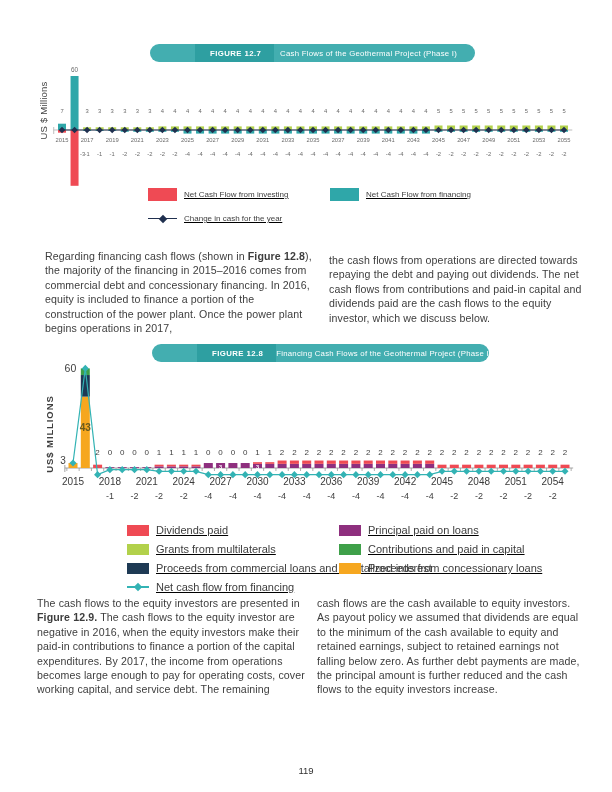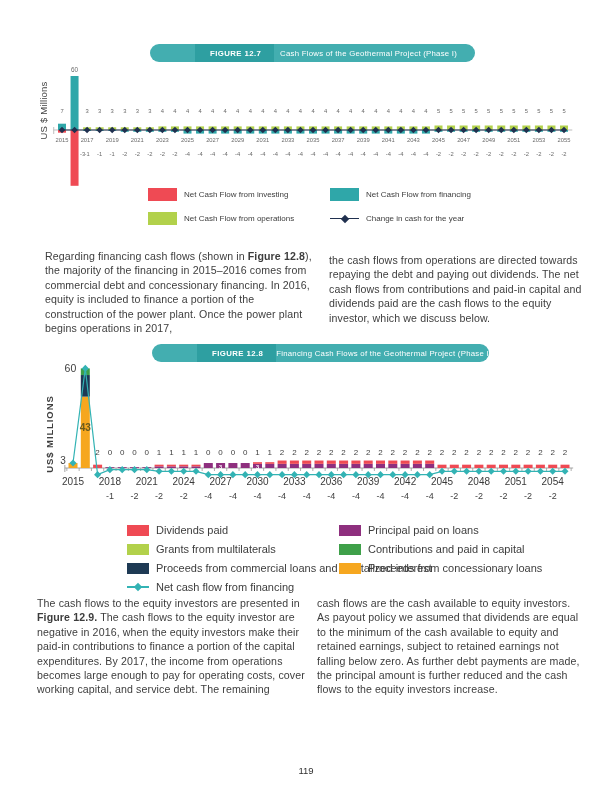--- a/index.html
+++ b/index.html
@@ -8,21 +8,21 @@
   .pill{position:absolute;height:18px;border-radius:9px;background:#43aeb0;color:#fff;
         display:flex;align-items:center;overflow:hidden;padding-left:45px;}
   .pill .flabel{background:#2e9fa1;height:100%;display:flex;align-items:center;
         padding:0 13px 0 15px;font-weight:bold;font-size:7.8px;letter-spacing:.4px;white-space:nowrap;}
   .pill .ftitle{flex:1;text-align:center;font-size:7.8px;letter-spacing:.25px;padding-right:12px;white-space:nowrap;}
   .ylab{position:absolute;transform:rotate(-90deg);transform-origin:0 0;text-align:center;
         color:#3f3f3f;white-space:nowrap;}
   .ylab1{font-size:9.5px;letter-spacing:.2px;}
   .ylab2{font-size:9.5px;font-weight:bold;letter-spacing:.9px;}
   .para{position:absolute;font-size:10.6px;line-height:14.4px;color:#3d3d3d;letter-spacing:.12px;text-align:left;}
-  .legend{position:absolute;display:grid;align-items:center;}
+  .legend{position:absolute;display:grid;align-items:center;text-decoration:underline;}
   .litem{display:flex;align-items:center;}
   .sw{flex:none;}
   .ltext{color:#3d3d3d;white-space:nowrap;}
   #legend1{grid-template-columns:182px auto;row-gap:11px;}
   #legend1 .sw{width:29px;height:13px;margin-right:7px;}
   #legend1 .ltext{font-size:8px;}
   #legend2{grid-template-columns:212px auto;row-gap:7px;}
   #legend2 .sw{width:22px;height:11px;margin-right:7px;}
   #legend2 .ltext{font-size:11px;}
   .linesw{position:relative;flex:none;margin-right:7px;}
@@ -278,24 +278,20 @@
   <div id="legend1" class="legend" style="left:148px;top:188px;">
       <div class="litem">
         <span class="sw" style="background: rgb(239, 74, 84);"></span>
         <span class="ltext">Net Cash Flow from investing</span>
       </div>
       <div class="litem">
         <span class="sw" style="background: rgb(47, 167, 169);"></span>
         <span class="ltext">Net Cash Flow from financing</span>
       </div>
       <div class="litem">
-        <span class="sw" style="background: rgb(178, 209, 75);"></span>
-        <span class="ltext">Net Cash Flow from operations</span>
-      </div>
-      <div class="litem">
         <span class="linesw" style="width: 29px; height: 13px;">
           <span class="bar" style="background: rgb(32, 48, 79);"></span>
           <span class="dia" style="background: rgb(32, 48, 79);"></span>
         </span>
         <span class="ltext">Change in cash for the year</span>
       </div>
     </div>
 
   <p class="para" style="left:37px;top:241px;width:268px;margin:8px;"><span>Regarding financing cash flows (shown in </span><b>Figure 12.8</b><span>), the majority of the financing in 2015–2016 comes from commercial debt and concessionary financing. In 2016, equity is included to finance a portion of the construction of the power plant. Once the power plant begins operations in 2017,</span></p>
   <p class="para" style="left:317px;top:241px;width:264px;margin:12px;">the cash flows from operations are directed towards repaying the debt and paying out dividends. The net cash flows from contributions and paid-in capital and dividends paid are the cash flows to the equity investor, which we discuss below.</p>

